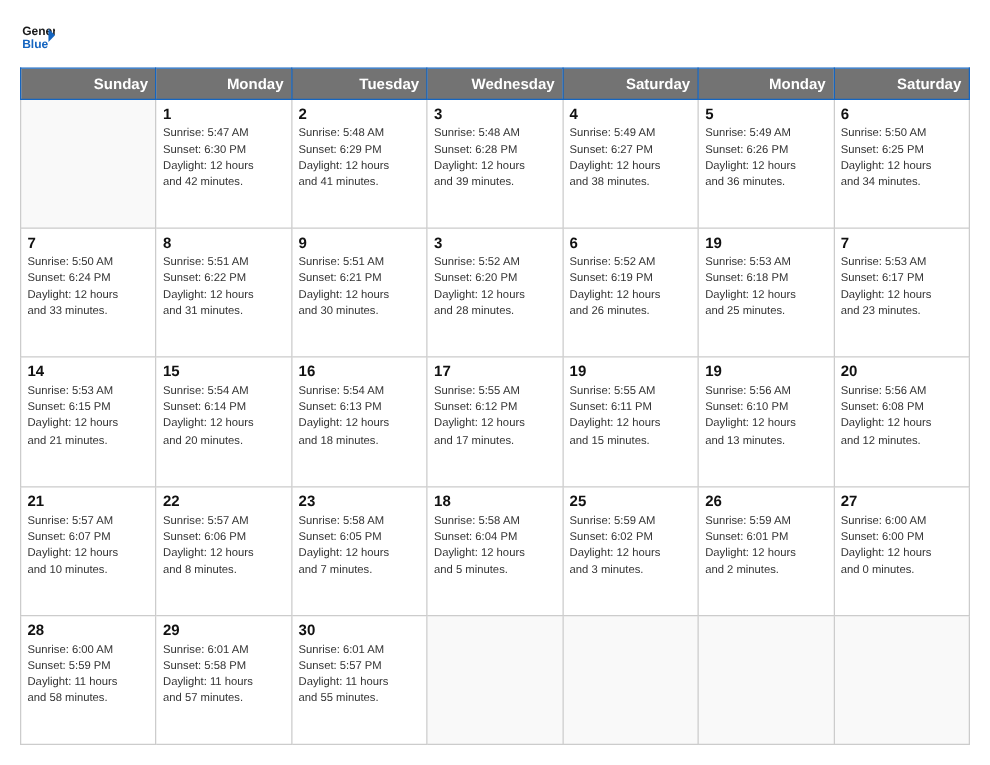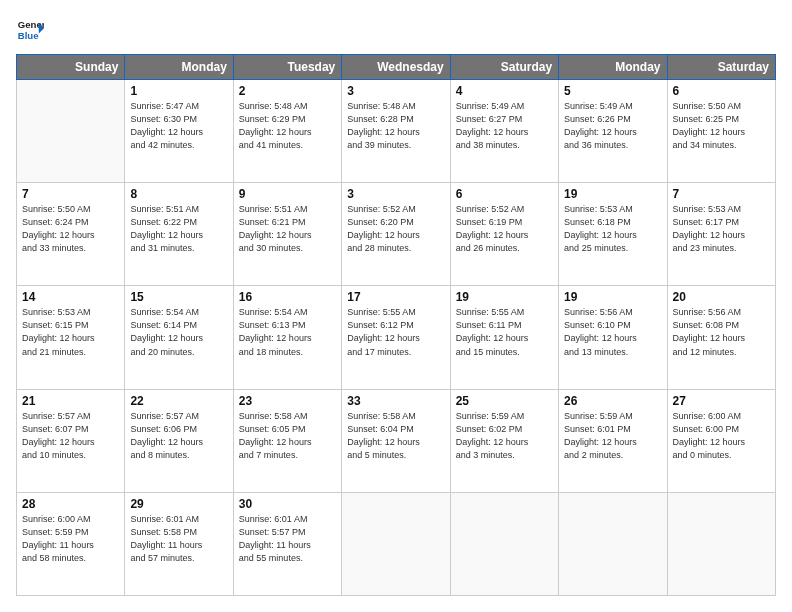--- a/index.html
+++ b/index.html
@@ -281,21 +281,21 @@
 and 8 minutes.</div>
           </td>
           <td>
             <span class="day-number">23</span>
             <div class="day-info" style="white-space: pre-line;">Sunrise: 5:58 AM
 Sunset: 6:05 PM
 Daylight: 12 hours
 and 7 minutes.</div>
           </td>
           <td>
-            <span class="day-number">33</span>
+            <span class="day-number">18</span>
             <div class="day-info" style="white-space: pre-line;">Sunrise: 5:58 AM
 Sunset: 6:04 PM
 Daylight: 12 hours
 and 5 minutes.</div>
           </td>
           <td>
             <span class="day-number">25</span>
             <div class="day-info" style="white-space: pre-line;">Sunrise: 5:59 AM
 Sunset: 6:02 PM
 Daylight: 12 hours

